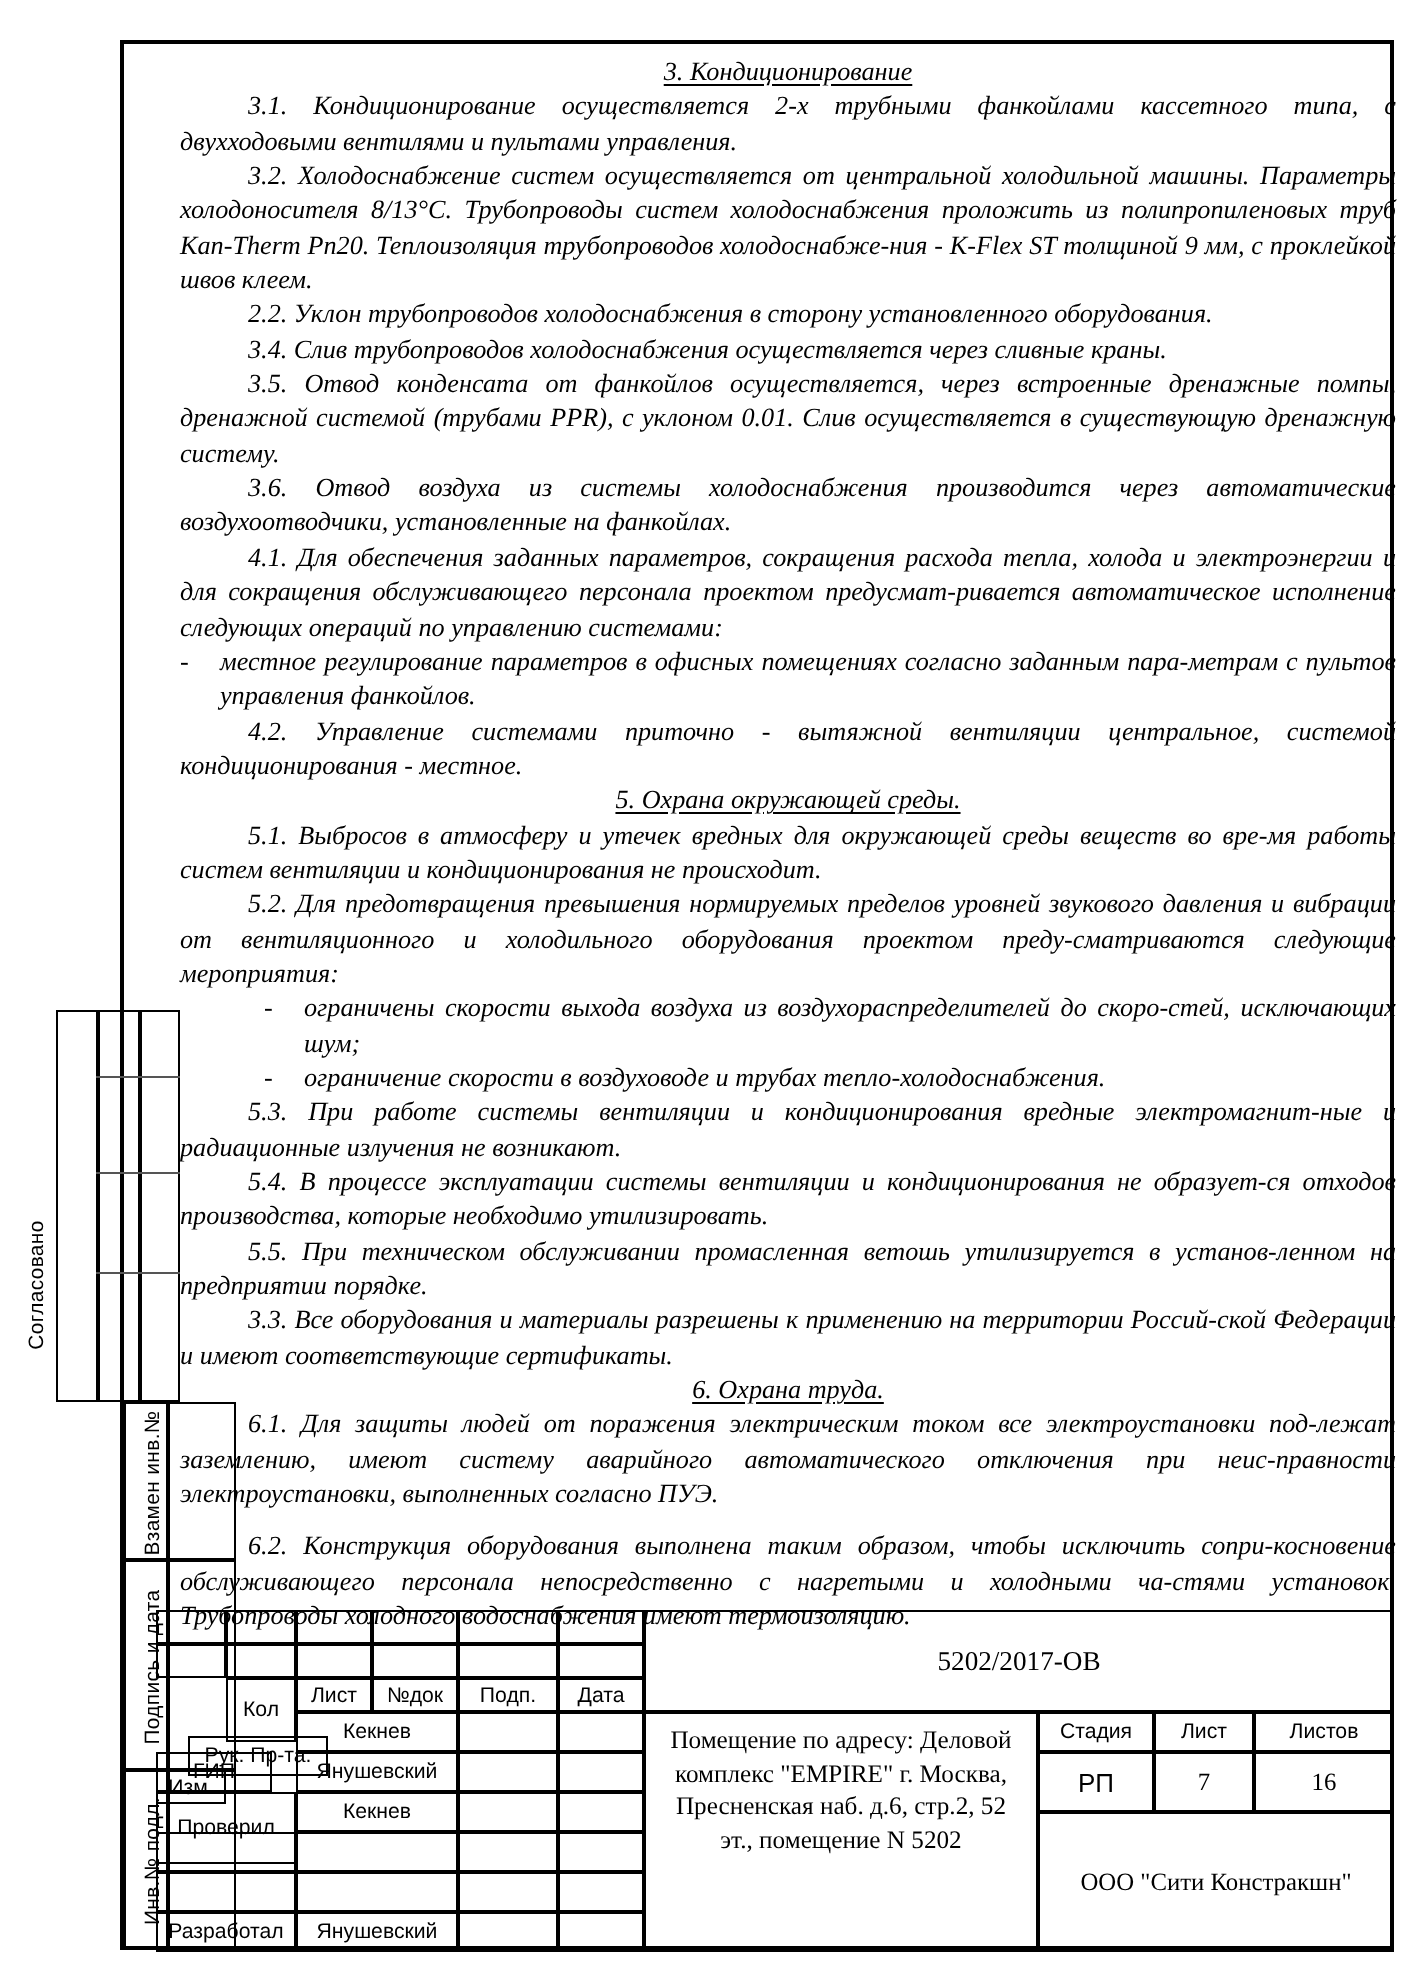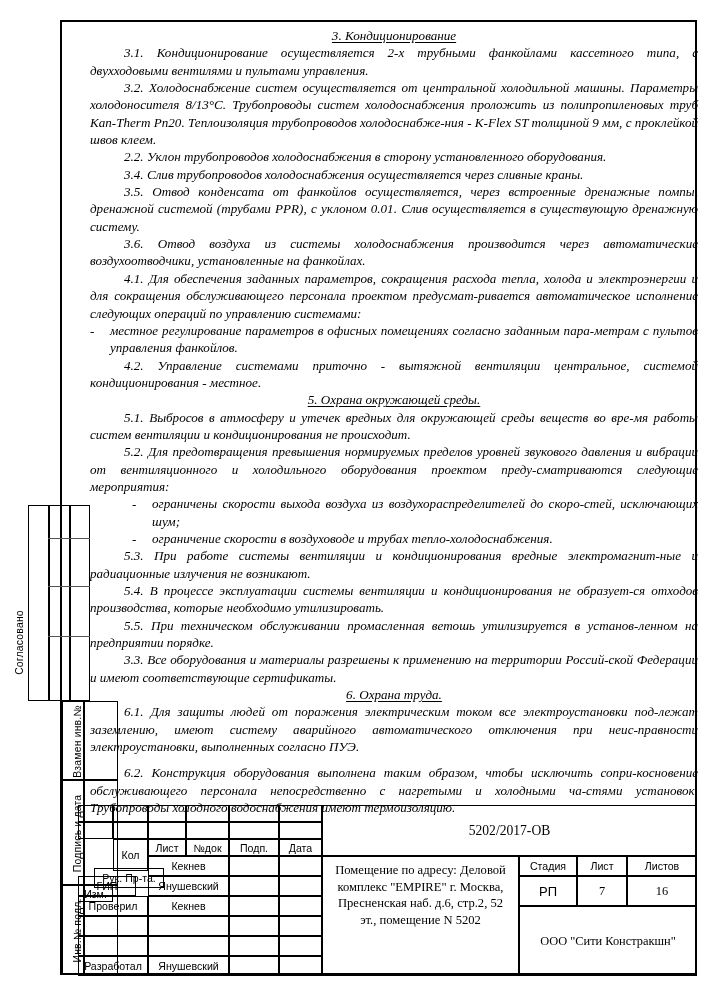--- a/index.html
+++ b/index.html
@@ -132,21 +132,21 @@
   <div class="tbcell" style="left:78px;top:868px;width:70px;height:20px;margin-left:16px;">Рук. Пр-та.</div>
   <div class="tbcell" style="left:148px;top:856px;width:81px;height:20px;">Кекнев</div>
   <div class="tbcell" style="left:229px;top:856px;width:50px;height:20px;"></div>
   <div class="tbcell" style="left:279px;top:856px;width:43px;height:20px;"></div>
 
   <div class="tbcell" style="left:78px;top:876px;width:58px;height:20px;">ГИП</div>
   <div class="tbcell" style="left:148px;top:876px;width:81px;height:20px;">Янушевский</div>
   <div class="tbcell" style="left:229px;top:876px;width:50px;height:20px;"></div>
   <div class="tbcell" style="left:279px;top:876px;width:43px;height:20px;"></div>
 
-  <div class="tbcell" style="left:78px;top:896px;width:70px;height:20px;">Проверил</div>
+  <div class="tbcell" style="left:78px;top:896px;width:70px;height:36px;">Проверил</div>
   <div class="tbcell" style="left:148px;top:896px;width:81px;height:20px;">Кекнев</div>
   <div class="tbcell" style="left:229px;top:896px;width:50px;height:20px;"></div>
   <div class="tbcell" style="left:279px;top:896px;width:43px;height:20px;"></div>
 
   <div class="tbcell" style="left:78px;top:916px;width:70px;height:20px;"></div>
   <div class="tbcell" style="left:148px;top:916px;width:81px;height:20px;"></div>
   <div class="tbcell" style="left:229px;top:916px;width:50px;height:20px;"></div>
   <div class="tbcell" style="left:279px;top:916px;width:43px;height:20px;"></div>
 
   <div class="tbcell" style="left:78px;top:936px;width:70px;height:20px;"></div>

